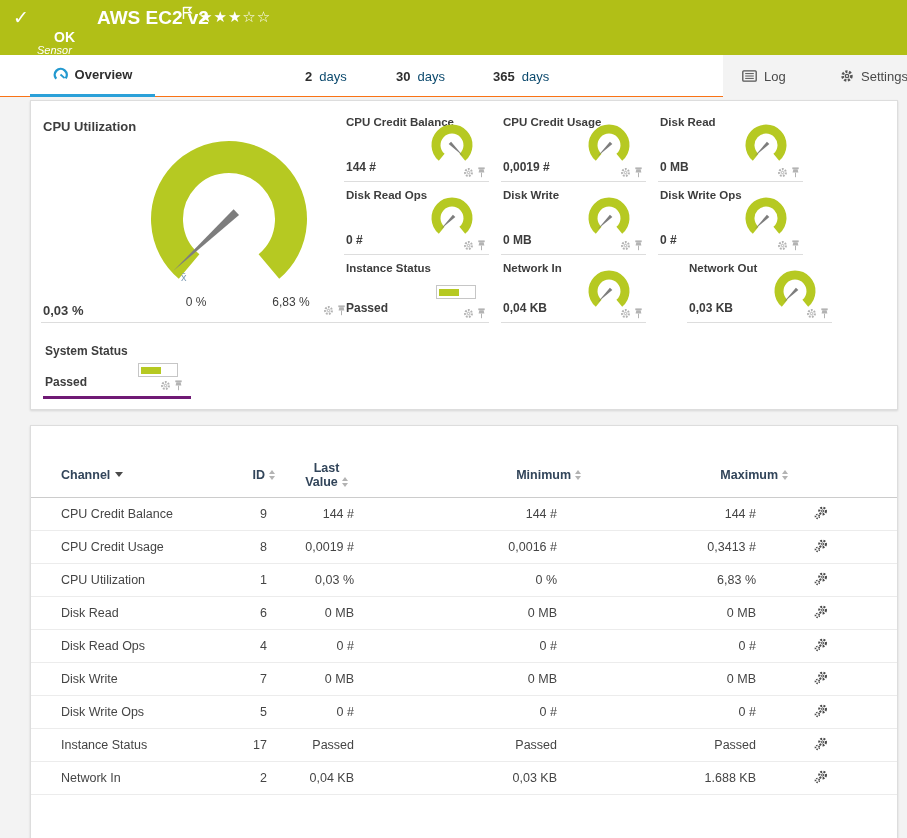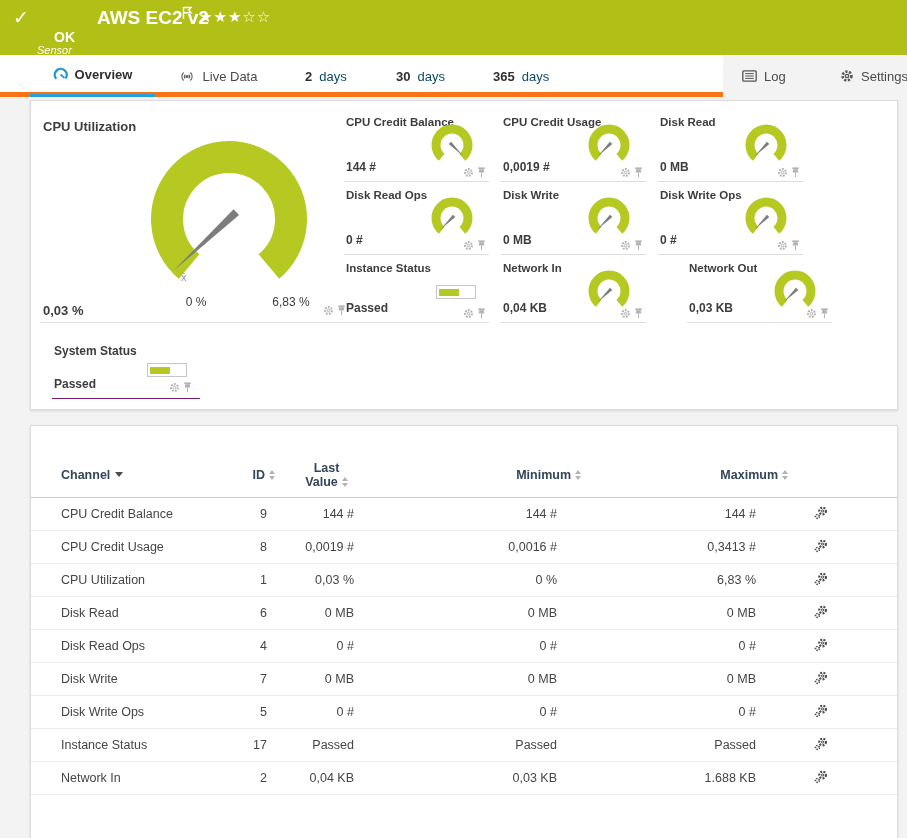--- a/index.html
+++ b/index.html
@@ -10,21 +10,21 @@
   
   .hdr { position:absolute; left:0; top:0; width:907px; height:55px; background:#b1bf17; color:#fff; }
   .hdr .check { position:absolute; left:13px; top:6px; font-size:19px; font-weight:bold; }
   .hdr .kind  { position:absolute; left:37px; top:9px; font-size:11px; font-style:italic;margin-top:35px; }
   .hdr .title { position:absolute; left:97px; top:7px; font-size:19px; font-weight:bold; }
   .hdr .flag  { position:absolute; left:182px; top:6px; }
   .hdr .stars { position:absolute; left:199px; top:8px; font-size:15px; letter-spacing:1px; cursor:pointer; }
   .hdr .ok    { position:absolute; left:54px; top:29px; font-size:14px; font-weight:bold; }
 
   
-  .tabbar { position:absolute; left:0; top:55px; width:723px; height:42px; background:#fff; border-bottom:5px solid #f97316; }
+  .tabbar { position:absolute; left:0; top:55px; width:723px; height:42px; background:#fff; border-bottom:1px solid #f97316; }
   .tab { position:absolute; top:0; height:42px; display:flex; align-items:center; gap:7px;
          font-size:13px; color:#4a4a4a; cursor:pointer; justify-content:center; }
   .tab .num { font-weight:bold; color:#2f2f2f; }
   .tab .dim { color:#0c4a6e; }
   .tab.active { font-weight:bold; color:#2f2f2f; border-bottom:3px solid #2ba0d8; }
   .ticon { display:inline-flex; }
 
   
   .card { position:absolute; background:#fff; border:1px solid #ddd; box-shadow:0 1px 2px rgba(0,0,0,.12); }
   #card-gauges { left:30px; top:100px; width:868px; height:310px; }
@@ -45,21 +45,21 @@
   .cell { position:absolute; width:145px; border-bottom:1px solid #ddd; }
   .cell .gtitle { position:absolute; left:2px; top:7px; font-size:11.5px; }
   .cell .gvalue { position:absolute; left:2px; bottom:7px; }
   .cell svg.mini { position:absolute; left:86px; top:15px; }
   .iconpair { position:absolute; right:3px; bottom:3px; display:flex; gap:3px; cursor:pointer; }
   .big-cell .iconpair { left:282px; bottom:6px; right:auto; }
 
   .statusbar { position:absolute; left:92px; width:40px; height:14px; border:1px solid #c6c6c6; background:#fff; }
   .statusbar .fill { position:absolute; left:2px; top:2.5px; width:20px; height:7.5px; background:#b6c922; }
 
-  .sys-cell { position:absolute; left:21px; top:236px; width:148px; height:62px; border-bottom:1px solid #701a75; }
+  .sys-cell { position:absolute; left:12px; top:236px; width:148px; height:62px; border-bottom:3px solid #701a75; }
   .sys-cell .gtitle { position:absolute; left:2px; top:7px; }
   .sys-cell .gvalue { position:absolute; left:2px; bottom:7px; }
   .sys-cell .statusbar { top:26px; left:95px; }
   .sys-cell .iconpair { right:8px; bottom:5px; }
 
   
   .trow, .thead { display:grid; grid-template-columns:166px 40px 87px 203px 199px 1fr; padding-left:30px; align-items:center; }
   .thead { height:46px; margin-top:26px; border-bottom:1px solid #ccc;
            font-size:12.5px; font-weight:bold; color:#32455a;gap:8px; }
   .thead > div { display:flex; align-items:center; }
@@ -95,29 +95,20 @@
 <div class="tabbar">
   <div class="tab active" style="left:30px;width:125px;">
     <span class="ticon">
       <svg width="15" height="15" viewBox="0 0 15 15">
           <path d="M12.6 11.4 A6 6 0 1 0 3.2 11.8" fill="none" stroke="#2399cf" stroke-width="2.4"></path>
           <line x1="7.5" y1="7.5" x2="11.6" y2="11.2" stroke="#2399cf" stroke-width="1.8"></line>
         </svg>
     </span>
     <span>Overview</span>
   </div>
-  <div class="tab" style="left:170px;width:95px;">
-    <span class="ticon">
-      <svg width="18" height="13" viewBox="0 0 18 13">
-          <circle cx="9" cy="6.5" r="1.6" fill="#666"></circle>
-          <path d="M5.6 2.5 a5.5 5.5 0 0 0 0 8 M12.4 2.5 a5.5 5.5 0 0 1 0 8 M7.2 4.6 a2.8 2.8 0 0 0 0 3.8 M10.8 4.6 a2.8 2.8 0 0 1 0 3.8" fill="none" stroke="#666" stroke-width="1.2"></path>
-        </svg>
-    </span>
-    <span>Live Data</span>
-  </div>
   <div class="tab" style="left:305px;">
     <span class="num">2</span>
     <span class="dim">days</span>
   </div>
   <div class="tab" style="left:396px;">
     <span class="num">30</span>
     <span class="dim">days</span>
   </div>
   <div class="tab" style="left:493px;">
     <span class="num">365</span>

